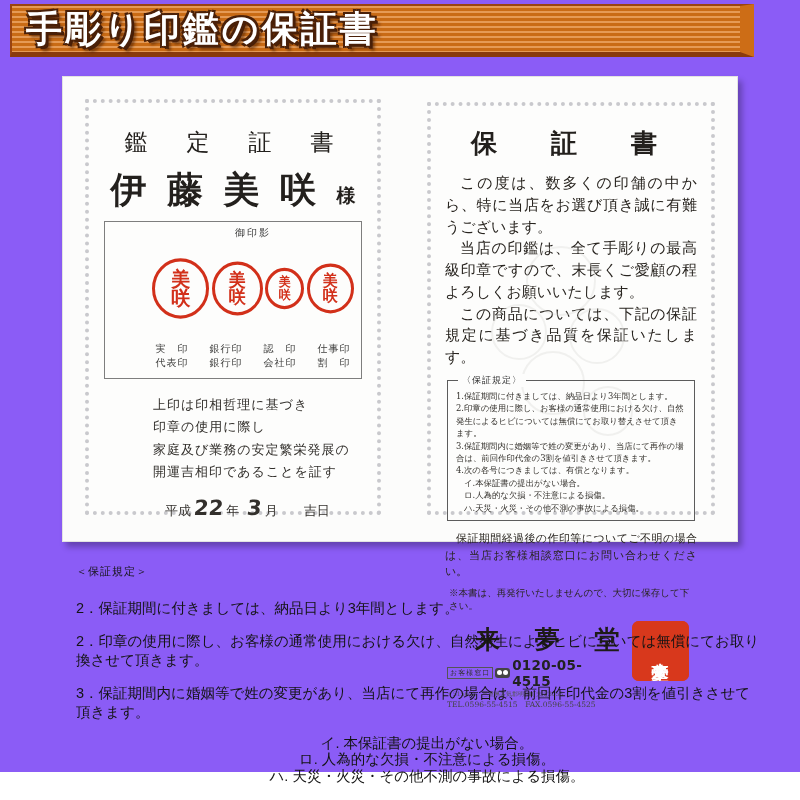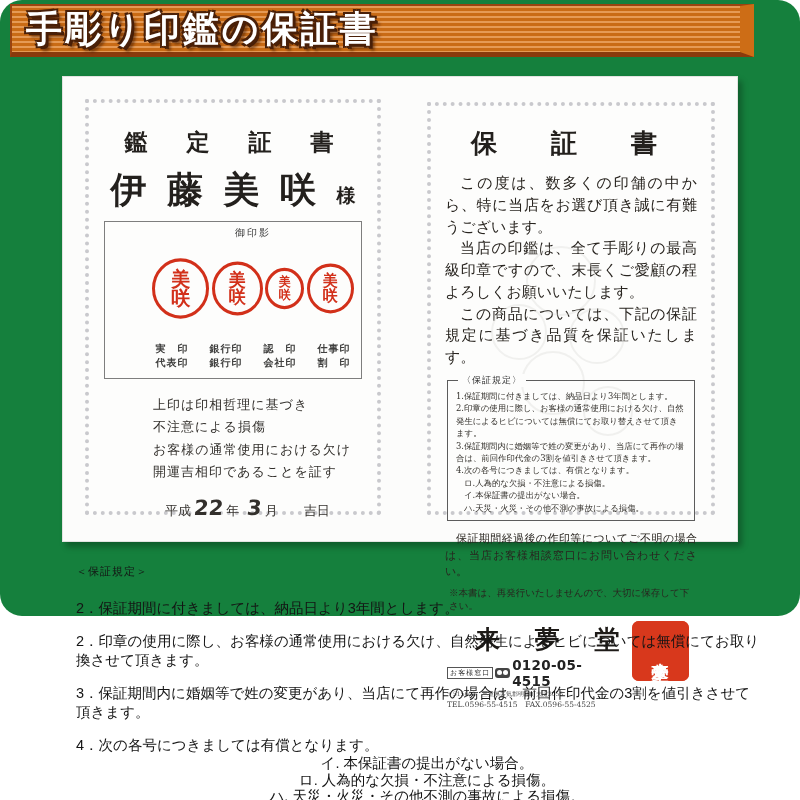--- a/index.html
+++ b/index.html
@@ -1,18 +1,18 @@
 <!DOCTYPE html>
 <html><head>
 <meta charset="utf-8">
 <style>
   * { margin:0; padding:0; box-sizing:border-box; }
   html,body { width:800px; height:800px; background:#ffffff; overflow:hidden;
               font-family:"Liberation Sans","DejaVu Sans",sans-serif; }
-  .page { position:relative; width:800px; height:616px; background:#15803d;border-radius:22px; }
+  .page { position:relative; width:800px; height:772px; background:#8b5cf6; }
 
   
   .banner {
     position:absolute; left:10px; top:4px; width:744px; height:53px;
     background:repeating-linear-gradient(180deg,#e59a55 0px,#e59a55 2px,#c96b15 2px,#c96b15 5px);
     border:2px solid #9a4410; border-bottom:5px solid #8a3a0c; border-right:14px solid #cd6d16;
     display:flex; align-items:center; padding-left:14px;
   }
   .banner-title {
     color:#ffffff; font-weight:900; font-size:36px; letter-spacing:3px;
@@ -29,41 +29,41 @@
   }
   .cert {
     position:absolute; background:#fdfdfc;
     border:4px dotted #c9c9cd; color:#23201d;
     font-family:"DejaVu Serif","Liberation Serif",serif;
   }
   .cert-left  { left:22px;  top:22px; width:296px; height:416px; padding-top:24px; }
   .cert-right { left:364px; top:25px; width:288px; height:413px; padding-top:20px; }
 
   
-  .kantei-title { text-align:center; font-size:23px; letter-spacing:8px; font-weight:700; }
+  .kantei-title { text-align:center; font-size:23px; letter-spacing:8px; font-weight:400; }
   .kantei-name  { text-align:center; margin-top:13px; font-size:36px; font-weight:700; letter-spacing:4px; line-height:1.05; }
   .kantei-name .honorific { font-size:19px; font-weight:600; letter-spacing:0; }
   .imprint-box {
     margin:12px 15px 0 15px; border:1px solid #7e7e7e; height:158px;
     position:relative; background:#fdfdfc;padding-left:40px;
   }
   .imprint-label { text-align:center; font-size:10px; letter-spacing:2px; color:#3a3a3a; padding-top:4px; }
   .seal-row { display:flex; justify-content:space-around; align-items:center; height:86px; margin-top:6px; padding:0 6px; }
   .seal {
     border-radius:50%; border:3px solid #d2301a; color:#d2301a;
     display:flex; align-items:center; justify-content:center;
     font-weight:700; line-height:.92; text-align:center;
     transform:scaleY(1.06); overflow:hidden;
   }
   .seal-1 { width:57px; height:57px; font-size:19px; }
   .seal-2 { width:51px; height:51px; font-size:17px; }
   .seal-3 { width:39px; height:39px; font-size:12px; }
   .seal-4 { width:47px; height:47px; font-size:15px; }
   .seal span { display:block; white-space:pre-line; }
-  .seal-labels { display:flex; margin-top:10px;font-weight:bold; }
+  .seal-labels { display:flex; margin-top:10px; }
   .seal-label { flex:1; text-align:center; font-size:10px; line-height:1.45; color:#40403f; letter-spacing:1px; }
   .kantei-statement { margin:15px 0 0 64px; font-size:13px; line-height:1.72; color:#33302c; letter-spacing:1px; }
   .kantei-date { margin:13px 0 0 76px; font-size:13px; color:#33302c; display:flex; align-items:baseline; }
   .kantei-date .hand { font-size:21px; font-weight:700; font-family:"DejaVu Sans",sans-serif; transform:skewX(-6deg); margin:0 3px; }
   .kantei-date .gap-s { margin-left:8px; } .kantei-date .gap-l { margin-left:26px; }
 
   
   .hosho-title { text-align:center; font-size:26px; letter-spacing:14px; font-weight:600; }
   .hosho-body { margin:12px 14px 0 14px; font-size:15px; line-height:1.45; text-align:justify; color:#28241f; }
   .hosho-body p { text-indent:1em; }
@@ -169,22 +169,22 @@
             <div>会社印</div>
           </div>
           <div class="seal-label">
             <div>仕事印</div>
             <div>割　印</div>
           </div>
         </div>
       </div>
       <div class="kantei-statement">
         <div>上印は印相哲理に基づき</div>
-        <div>不注意による損傷</div>
-        <div>お客様の通常使用における欠け</div>
+        <div>印章の使用に際し</div>
+        <div>家庭及び業務の安定繁栄発展の</div>
         <div>開運吉相印であることを証す</div>
       </div>
       <div class="kantei-date">
         <span>平成</span>
         <span class="hand">22</span>
         <span>年</span>
         <span class="hand gap-s">3</span>
         <span>月</span>
         <span class="gap-l">吉日</span>
       </div>
@@ -203,22 +203,22 @@
         <p>この度は、数多くの印舗の中から、特に当店をお選び頂き誠に有難うございます。</p>
         <p>当店の印鑑は、全て手彫りの最高級印章ですので、末長くご愛顧の程よろしくお願いいたします。</p>
         <p>この商品については、下記の保証規定に基づき品質を保証いたします。</p>
       </div>
       <div class="kitei-box">
         <div class="kitei-legend">〈保証規定〉</div>
         <div class="kitei-item">1.保証期間に付きましては、納品日より3年間とします。</div>
         <div class="kitei-item">2.印章の使用に際し、お客様の通常使用における欠け、自然発生によるヒビについては無償にてお取り替えさせて頂きます。</div>
         <div class="kitei-item">3.保証期間内に婚姻等で姓の変更があり、当店にて再作の場合は、前回作印代金の3割を値引きさせて頂きます。</div>
         <div class="kitei-item">4.次の各号につきましては、有償となります。</div>
+        <div class="kitei-item sub">イ.本保証書の提出がない場合。</div>
         <div class="kitei-item sub">ロ.人為的な欠損・不注意による損傷。</div>
-        <div class="kitei-item sub">イ.本保証書の提出がない場合。</div>
         <div class="kitei-item sub">ハ.天災・火災・その他不測の事故による損傷。</div>
       </div>
       <div class="hosho-after">保証期間経過後の作印等についてご不明の場合は、当店お客様相談窓口にお問い合わせください。</div>
       <div class="hosho-note">※本書は、再発行いたしませんので、大切に保存して下さい。</div>
       <div class="hosho-footer">
         <div class="shop-name">来 夢 堂</div>
         <div class="contact-block">
           <div class="contact-line">
             <span class="contact-badge">お客様窓口</span>
             <span class="freedial-icon"></span>
@@ -232,19 +232,18 @@
         </div>
       </div>
     </div>
   </div>
 
   <div class="terms">
     <div class="terms-heading">＜保証規定＞</div>
     <div class="terms-item">2．保証期間に付きましては、納品日より3年間とします。</div>
     <div class="terms-item">2．印章の使用に際し、お客様の通常使用における欠け、自然発生によるヒビについては無償にてお取り換させて頂きます。</div>
     <div class="terms-item">3．保証期間内に婚姻等で姓の変更があり、当店にて再作の場合は、前回作印代金の3割を値引きさせて頂きます。</div>
-    <div class="terms-item4">4．次の各号につきましては有償となります。</div>
     <div class="terms-sub">イ. 本保証書の提出がない場合。</div>
     <div class="terms-sub">ロ. 人為的な欠損・不注意による損傷。</div>
     <div class="terms-sub">ハ. 天災・火災・その他不測の事故による損傷。</div>
   </div>
 
 </div>
 
 </body></html>

